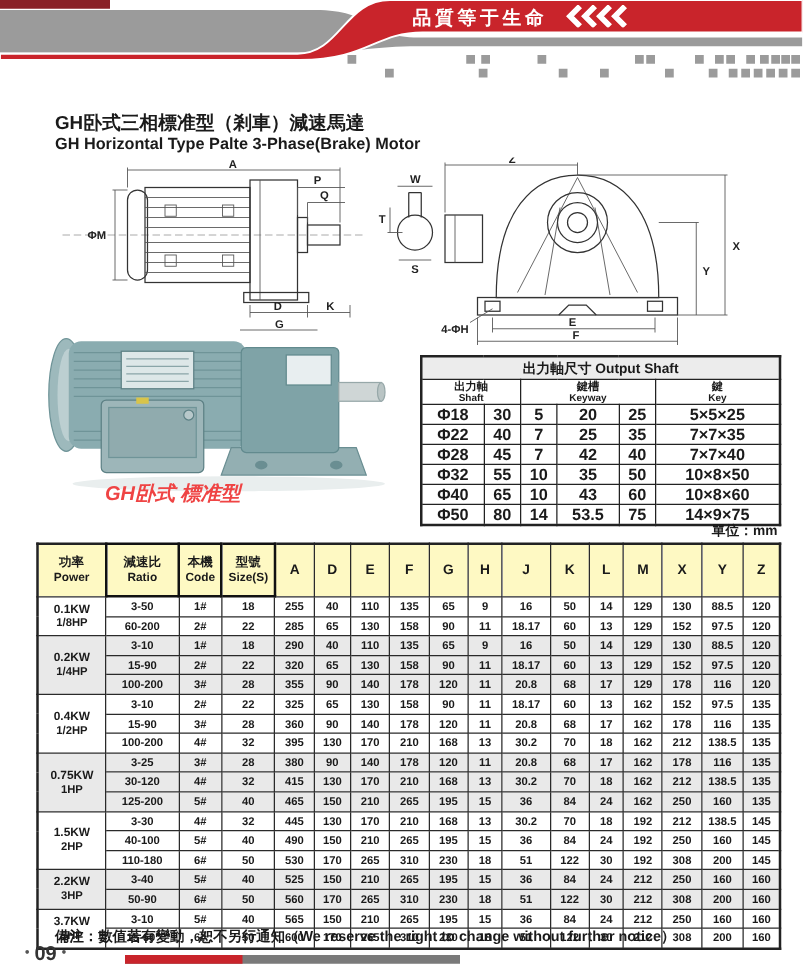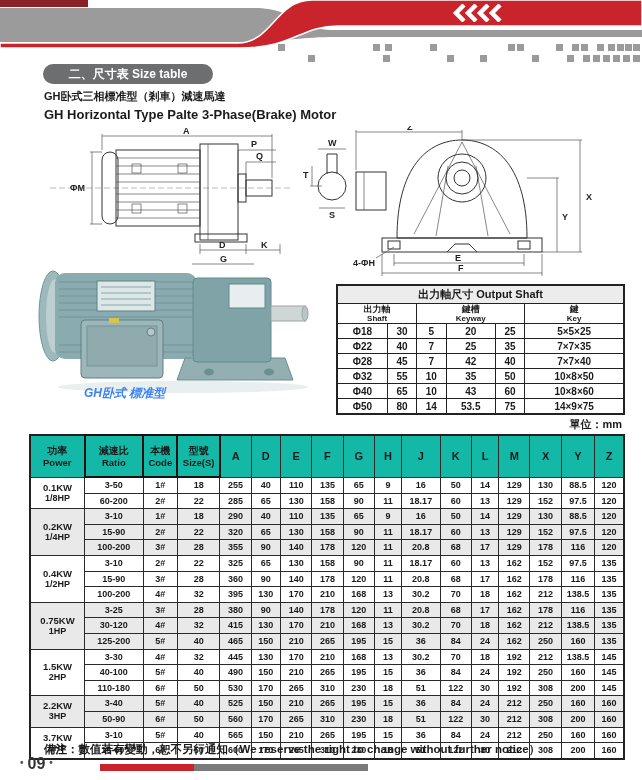--- a/index.html
+++ b/index.html
@@ -6,47 +6,47 @@
   .page{position:relative;width:642px;height:780px;background:#ffffff;overflow:hidden;
         font-family:"Liberation Sans",sans-serif;color:#1a1a1a;}
   
   .banner{position:absolute;left:0;top:0;width:642px;height:70px;}
   .banner-slogan{position:absolute;left:330px;top:5px;color:#fff;font-size:15px;font-weight:bold;letter-spacing:3px;}
   .chevrons{position:absolute;left:452px;top:4px;}
   .deco-sq{position:absolute;width:7px;height:7px;background:#9b9b9b;}
   
   .pill{position:absolute;left:43px;top:64px;width:170px;height:20px;background:#6d6e70;border-radius:11px;
         color:#fff;font-size:12px;font-weight:bold;text-align:center;line-height:20px;}
-  .title-zh{position:absolute;left:44px;top:89px;font-size:11px;font-weight:bold;}
+  .title-zh{position:absolute;left:44px;top:89px;font-size:15px;font-weight:bold;}
   .title-en{position:absolute;left:44px;top:107px;font-size:13px;font-weight:bold;}
   
   .diagram{position:absolute;}
   .diagram text{font-family:"Liberation Sans",sans-serif;font-size:9px;font-weight:bold;fill:#222;}
   .dln{stroke:#333;stroke-width:1;fill:none;}
   .dthin{stroke:#555;stroke-width:0.7;fill:none;}
   
   .photo{position:absolute;left:33px;top:268px;}
-  .photo-caption{position:absolute;left:84px;top:385px;color:#3b82f6;font-size:12px;font-weight:bold;font-style:italic;}
+  .photo-caption{position:absolute;left:84px;top:385px;color:#ef4444;font-size:16px;font-weight:bold;font-style:italic;}
   
   .shaft-wrap{position:absolute;left:336px;top:284px;}
   table{border-collapse:collapse;}
   .shaft{width:289px;border:2px solid #222;}
   .shaft th,.shaft td{border:1px solid #222;text-align:center;padding:0;}
   .shaft .t-title{font-size:11px;font-weight:bold;height:17px;background:#ececec;}
   .shaft .gh .zh{font-size:9px;font-weight:bold;line-height:10px;}
   .shaft .gh .en{font-size:8px;font-weight:bold;line-height:9px;}
   .shaft .ch{font-size:9.5px;font-weight:bold;height:14px;}
-  .shaft td{font-size:10px;font-weight:bold;height:14px;}
+  .shaft td{font-size:13px;font-weight:bold;height:14px;}
   
   .dims-title{position:absolute;left:44px;top:415px;font-size:12.5px;font-weight:bold;}
   .dims-unit{position:absolute;right:20px;top:417px;font-size:11px;font-weight:bold;}
   .dim-wrap{position:absolute;left:29px;top:434px;}
   .dim{width:596px;border:2px solid #222;table-layout:fixed;}
   .dim th,.dim td{border:1px solid #2a2a2a;text-align:center;padding:0;overflow:hidden;}
-  .dim thead th{height:40px;background:#14b8a6;}
+  .dim thead th{height:40px;background:#fef9c3;}
   .dim thead .zh{font-size:10px;font-weight:bold;line-height:12px;}
   .dim thead .en{font-size:9.5px;font-weight:bold;line-height:11px;}
   .dim thead .letter{font-size:11px;font-weight:bold;}
   .dim thead th.thick{border:2px solid #111;}
   .dim tbody td{font-size:9px;font-weight:700;height:14.6px;line-height:14.6px;background:#fff;}
   .dim tbody tr.alt td{background:#e9e9e9;}
   .dim td.powercell{line-height:11px;}
   .dim td.powercell .zh{font-size:9.5px;font-weight:bold;}
   .dim td.powercell .en{font-size:9px;font-weight:bold;}
   
@@ -60,20 +60,21 @@
 <body>
 
 <div class="page">
 
   <div class="banner">
     <svg width="642" height="70">
       <rect x="0" y="0" width="88" height="7" fill="#8a2127"></rect>
       <path d="M0,8 H252 C300,8 292,30 335,30 H642 V37 H335 C298,37 286,42 240,42 H0 Z" fill="#9b9b9b"></path>
       <path d="M0,43 H238 C272,43 276,0 312,0 H642 V26 H338 C300,26 294,48 240,48 H0 Z" fill="#c9242b" stroke="#ffffff" stroke-width="1.5"></path>
     </svg>
+    <div class="banner-slogan">品質等于生命</div>
     <svg class="chevrons" width="52" height="18">
       <polyline points="12,1 4,9 12,17" stroke="#fff" stroke-width="4.5" fill="none"></polyline>
       <polyline points="24,1 16,9 24,17" stroke="#fff" stroke-width="4.5" fill="none"></polyline>
       <polyline points="36,1 28,9 36,17" stroke="#fff" stroke-width="4.5" fill="none"></polyline>
       <polyline points="48,1 40,9 48,17" stroke="#fff" stroke-width="4.5" fill="none"></polyline>
     </svg>
     <div id="squares">
         <div class="deco-sq" style="left: 278px; top: 44px;"></div>
         <div class="deco-sq" style="left: 373px; top: 44px;"></div>
         <div class="deco-sq" style="left: 385px; top: 44px;"></div>
@@ -96,21 +97,20 @@
         <div class="deco-sq" style="left: 567px; top: 55px;"></div>
         <div class="deco-sq" style="left: 583px; top: 55px;"></div>
         <div class="deco-sq" style="left: 593px; top: 55px;"></div>
         <div class="deco-sq" style="left: 603px; top: 55px;"></div>
         <div class="deco-sq" style="left: 613px; top: 55px;"></div>
         <div class="deco-sq" style="left: 623px; top: 55px;"></div>
         <div class="deco-sq" style="left: 633px; top: 55px;"></div>
       </div>
   </div>
 
-  <div class="pill">二、尺寸表 Size table</div>
   <div class="title-zh">GH卧式三相標准型（剎車）減速馬達</div>
   <div class="title-en">GH Horizontal Type Palte 3-Phase(Brake) Motor</div>
 
   <svg class="diagram" style="left:40px;top:126px;" width="310" height="150" viewBox="0 0 310 150">
     <line x1="10" y1="62" x2="250" y2="62" stroke="#aaa" stroke-width="0.8" stroke-dasharray="6 3"></line>
 
     <rect class="dln" x="62" y="26" width="16" height="72" rx="8"></rect>
     <rect class="dln" x="76" y="24" width="84" height="76"></rect>
     <g class="dthin">
       <line x1="76" y1="32" x2="160" y2="32"></line>

